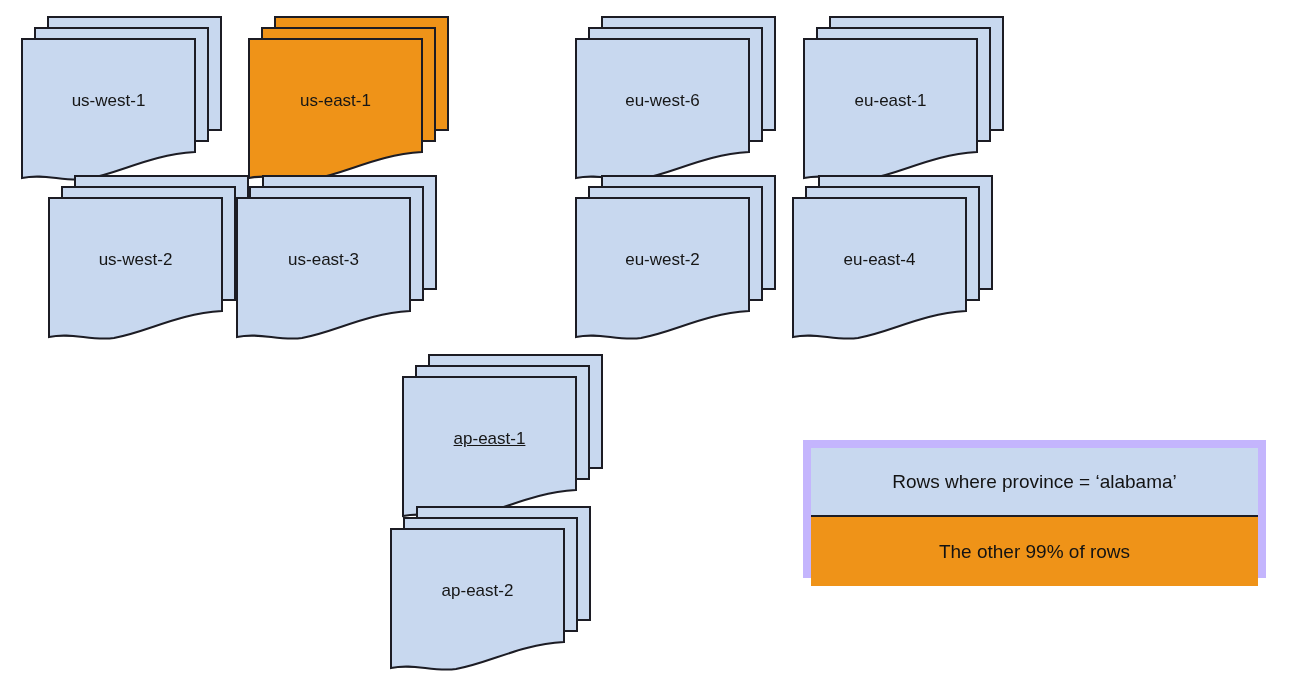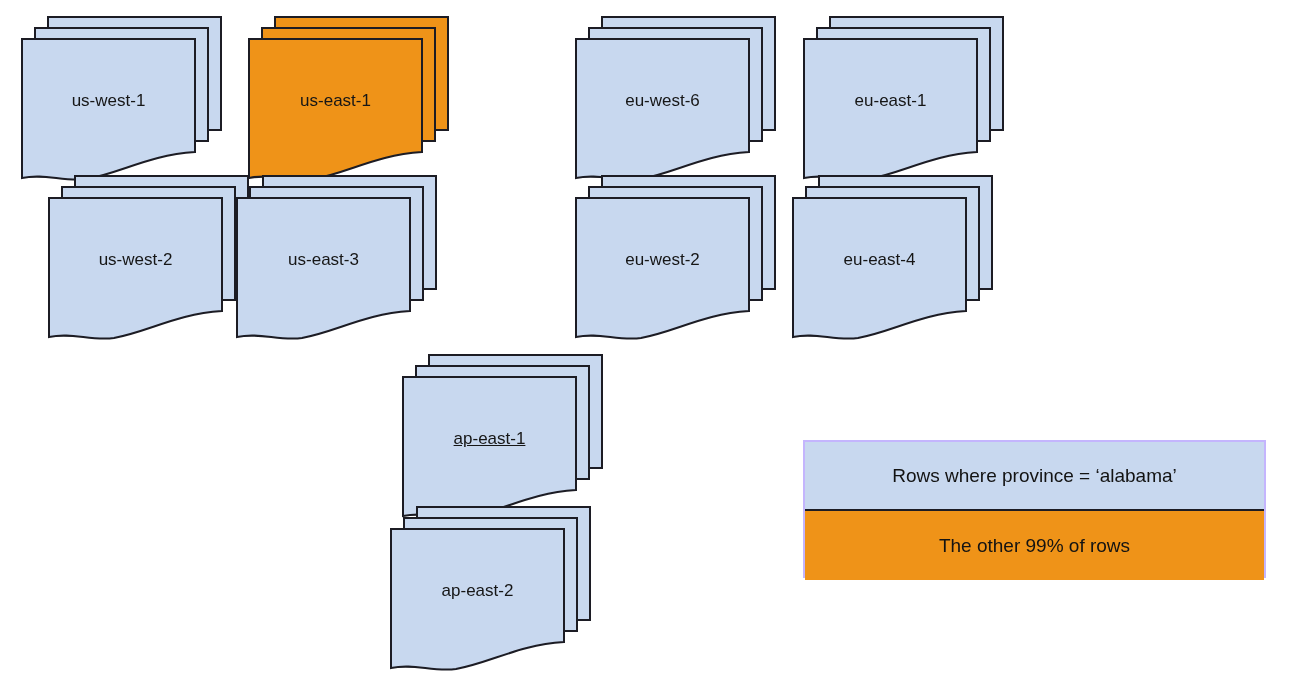--- a/index.html
+++ b/index.html
@@ -42,21 +42,21 @@
     color: #161616;
     white-space: nowrap;
     pointer-events: none;
     font-family: "Liberation Sans", sans-serif;
   }
 
   
   #legend {
     position: absolute;
     box-sizing: border-box;
-    border: 2px solid #c4b5fd;
+    border: 8px solid #c4b5fd;
     background: #f0abfc;
   }
   .legend-row {
     box-sizing: border-box;
     display: flex;
     align-items: center;
     justify-content: center;
     font-size: 19px;
     color: #131313;
     font-family: "Liberation Sans", sans-serif;

